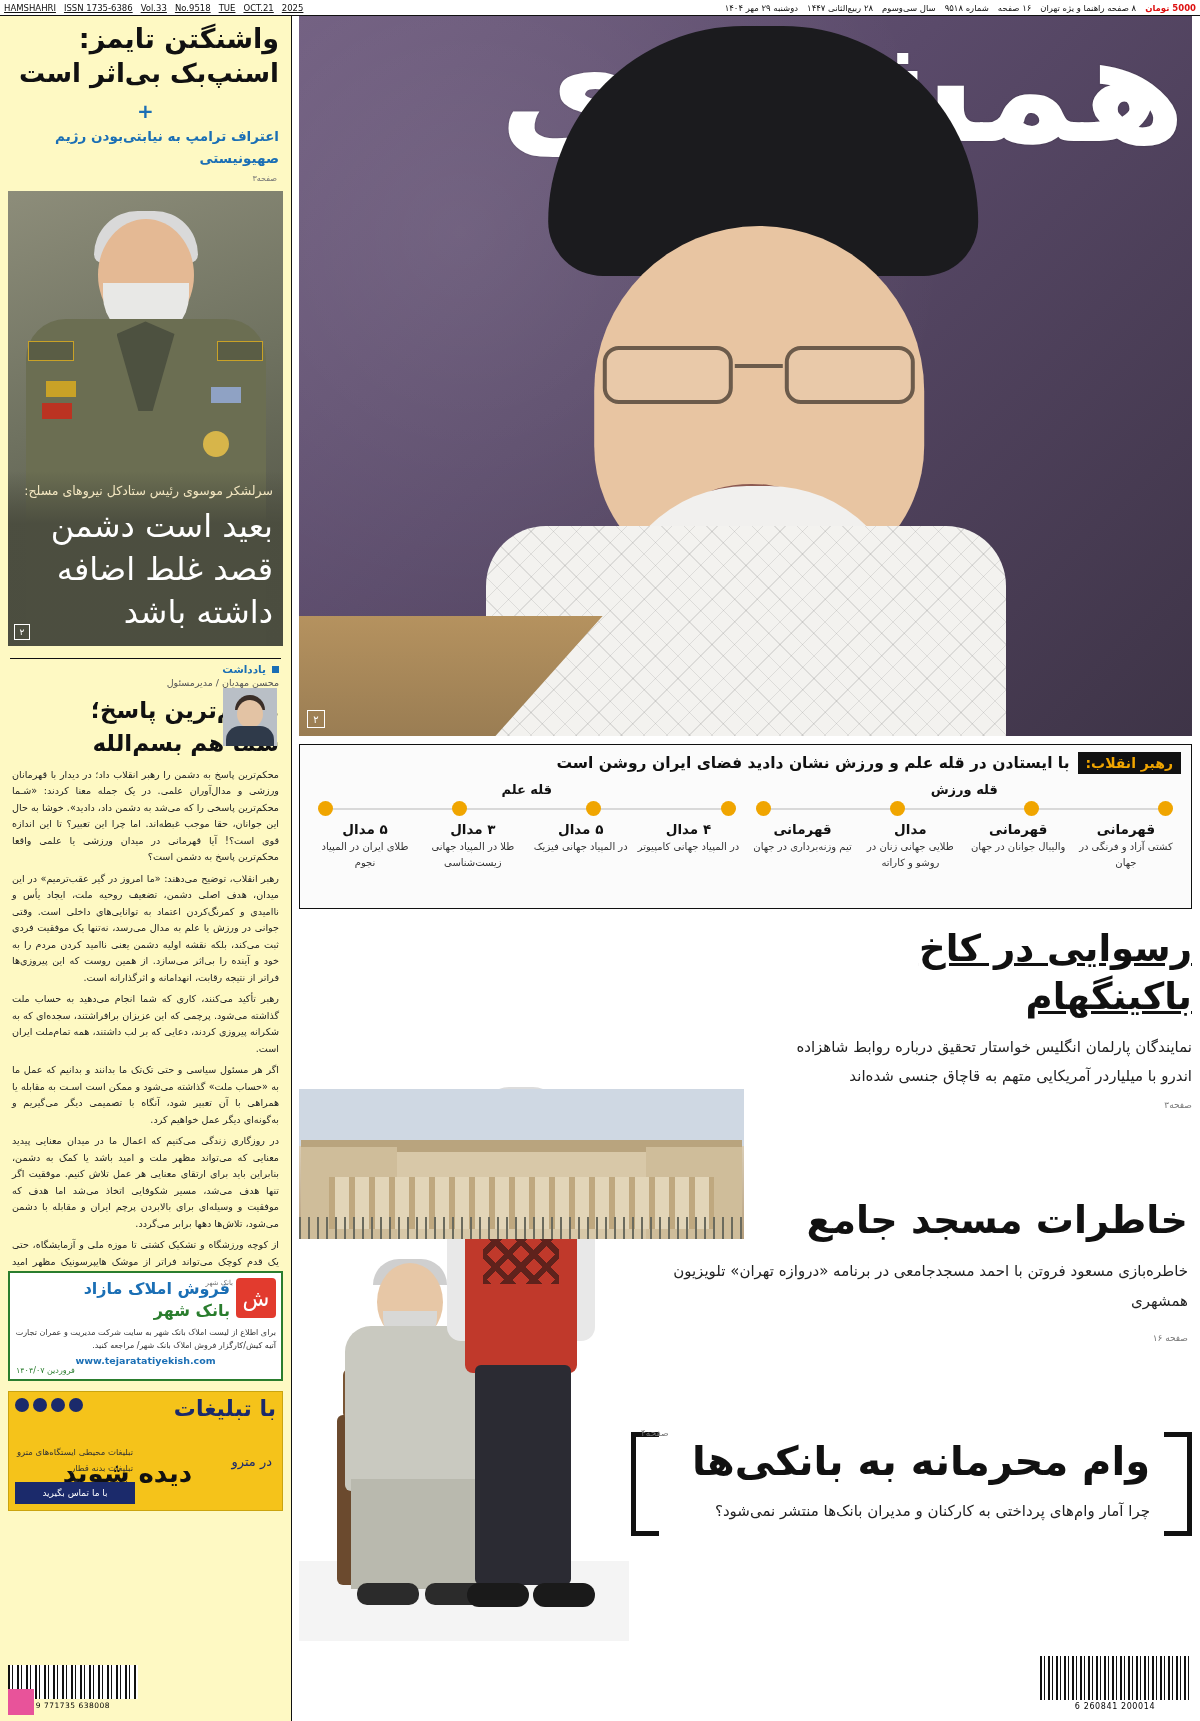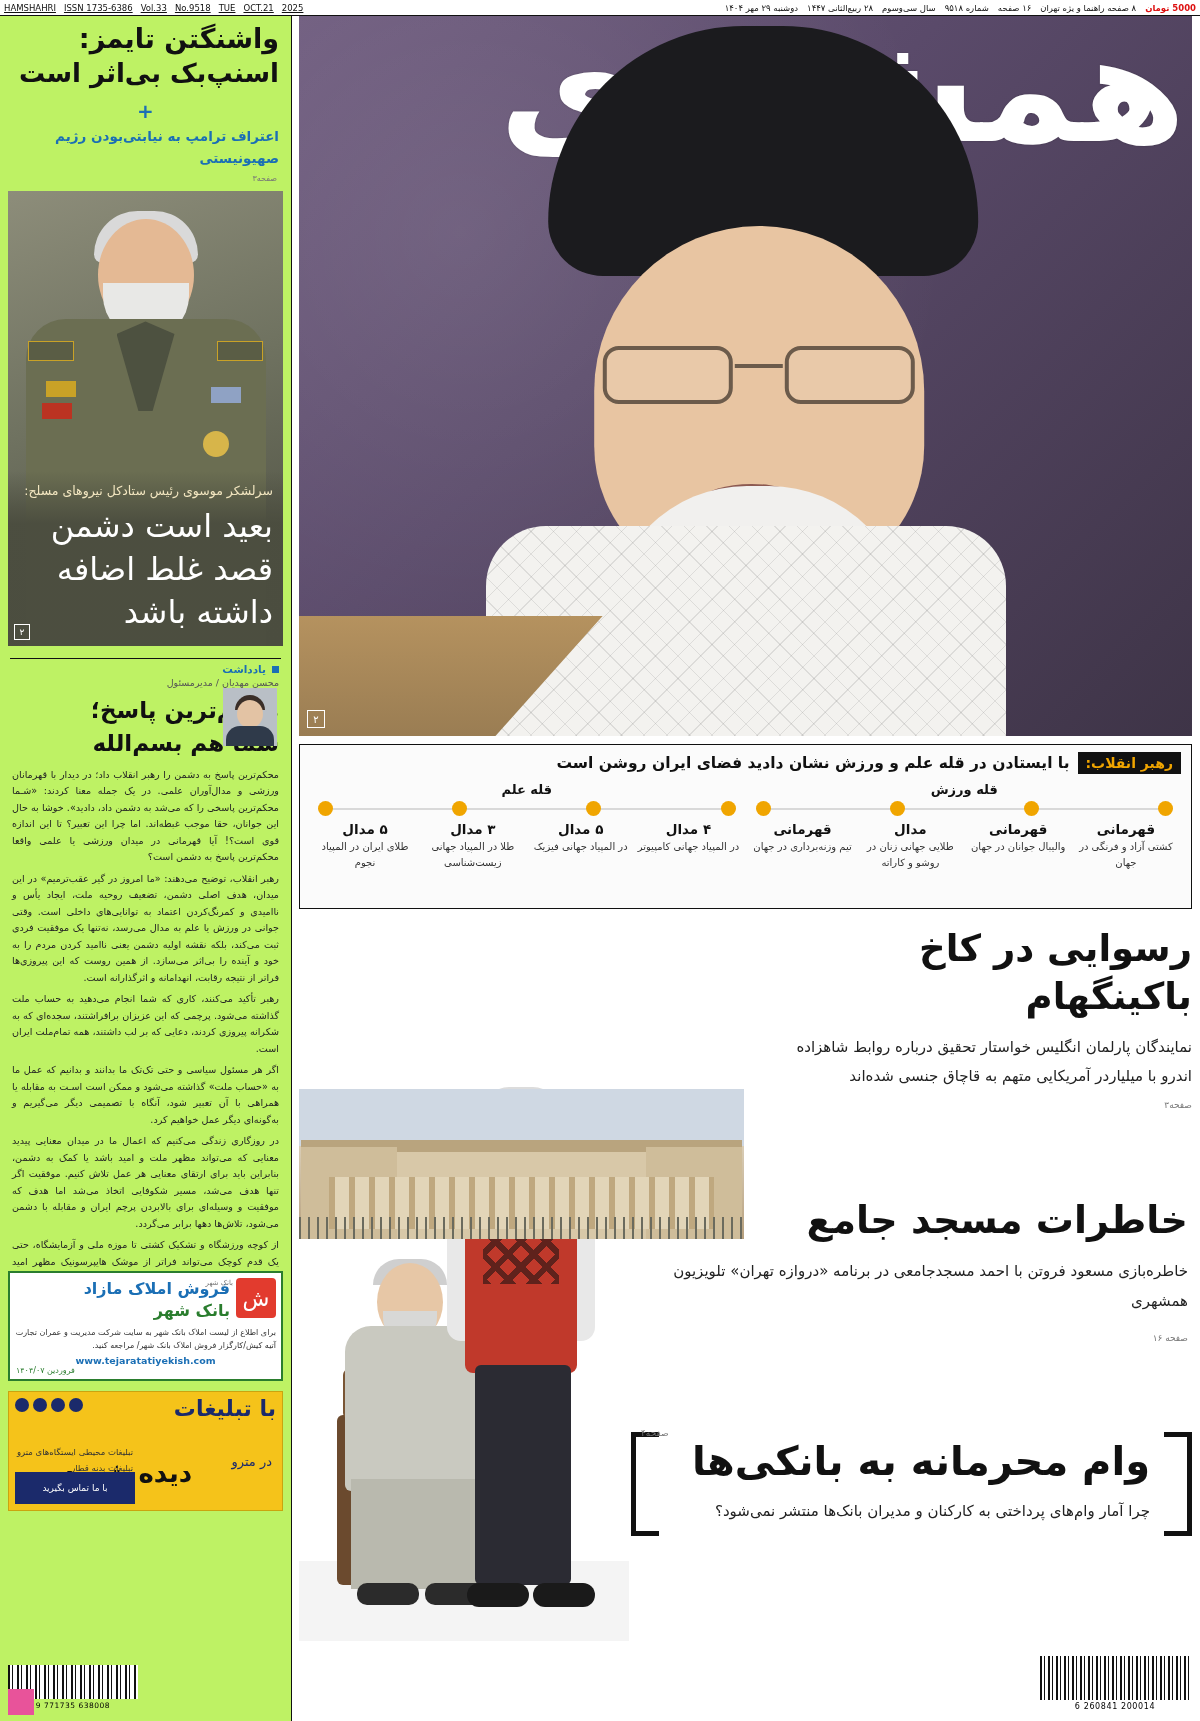--- a/index.html
+++ b/index.html
@@ -19,21 +19,21 @@
     font-size: 8.5px; color: #111; padding: 0 4px;
   }
   .ms-left { display: flex; gap: 8px; align-items: center; white-space: nowrap; text-decoration: underline; }
   .ms-right { margin-left: auto; display: flex; gap: 9px; align-items: center;
     direction: rtl; font-size: 8.5px; white-space: nowrap; }
   .ms-red { color: #d11; font-weight: bold; }
 
   
   .left-col {
     position: absolute; top: 16px; left: 0; width: 291px; height: 1705px;
-    border-left: none; background: #bef264; padding: 0 8px;
+    border-left: none; background: #fef9c3; padding: 0 8px;
   }
   .lc-headline {
     direction: rtl; text-align: right; padding: 6px 4px 2px 4px;
   }
   .lc-kicker {
     font-size: 27px; font-weight: bold; color: #111; line-height: 1.25;
     letter-spacing: -0.5px;
   }
   .lc-sub {
     font-size: 26px; font-weight: bold; color: #111; line-height: 1.3; margin-top: 1px;
@@ -146,21 +146,21 @@
   .ad2 {
     position: absolute; left: 8px; top: 1375px; width: 275px; height: 120px;
     background: #f5c31a; border: 1px solid #caa40f; padding: 6px; direction: rtl; overflow: hidden;
   }
   .ad2-band { position:absolute; top: 4px; right: 6px; font-size: 22px; font-weight: bold; color:#1b2a6b; }
   .ad2-metro { position:absolute; top: 62px; right: 10px; font-size: 13px; color:#1b2a6b; }
   .ad2-big { position:absolute; top: 66px; right: 90px; font-size: 26px; font-weight: bold; color:#111; }
   .ad2-list { position: absolute; left: 8px; top: 52px; font-size: 8.5px; color:#333; line-height:1.9; text-align: right; }
   .ad2-icons { position:absolute; left: 6px; top: 6px; display:flex; gap:4px; }
   .ad2-icons i { width: 14px; height: 14px; border-radius: 50%; background:#1b2a6b; display:block; }
-  .ad2-bluebox { position:absolute; left: 6px; bottom: 6px; width: 120px; height: 32px; background:#1b2a6b; color:#fff; font-size:9px; display:flex; align-items:center; justify-content:center;}
+  .ad2-bluebox { position:absolute; left: 6px; bottom: 6px; width: 120px; height: 22px; background:#1b2a6b; color:#fff; font-size:9px; display:flex; align-items:center; justify-content:center;}
 
   .barcode-left { position: absolute; left: 8px; bottom: 8px; width: 130px; height: 48px; }
   .barcode-left .bars { width: 100%; height: 34px;
     background: repeating-linear-gradient(90deg,#111 0 2px,#fff 2px 4px,#111 4px 5px,#fff 5px 9px); }
   .barcode-left .num { font-size: 7.5px; direction: ltr; text-align: center; margin-top: 2px; letter-spacing: 0.5px; }
   .barcode-left .pinkbox { position:absolute; left: 0; bottom: -2px; width: 26px; height: 26px; background:#e8539a; }
 
   
   .main-area { position: absolute; top: 16px; left: 291px; width: 909px; height: 1705px; }
 
@@ -247,21 +247,21 @@
   .medals-dots { position: absolute; top: 0; left:0; right: 0; display:flex; justify-content: space-between; }
   .dot { width: 15px; height: 15px; border-radius: 50%; background:#f0a500; position: relative; z-index: 2; }
   .medals-items { display: flex; direction: rtl; justify-content: space-between; padding: 4px 6px 0 6px; }
   .medal-item { width: 24%; text-align: center; direction: rtl; }
   .medal-count { font-size: 13.5px; font-weight: bold; color: #111; }
   .medal-desc { font-size: 10px; color: #333; line-height: 1.55; margin-top: 2px; }
 
   
   .buck { position: absolute; top: 903px; left: 8px; width: 893px; height: 260px; }
   .buck-text { position: absolute; right: 0; top: 6px; width: 430px; direction: rtl; text-align: right; }
-  .buck-title { font-size: 37px; font-weight: bold; color: #111; line-height: 1.3; }
+  .buck-title { font-size: 37px; font-weight: bold; color: #111; line-height: 1.3; text-decoration: underline; }
   .buck-deck { font-size: 15px; color: #222; line-height: 1.9; margin-top: 12px; }
   .buck-ref { font-size: 9px; color: #777; margin-top: 10px; }
   .buck-img {
     position: absolute; left: 0; top: 170px; width: 445px; height: 150px;
     background: linear-gradient(to bottom,#cfd8e3 0%, #cfd8e3 38%, #d9cdb6 38%, #b79f7d 100%);
     overflow: hidden;
   }
   .palace { position:absolute; bottom:0; left:30px; width: 385px; height: 92px; background:#d8c8a8; border-top:3px solid #c8b894; }
   .palace .wing { position:absolute; bottom:0; width: 96px; height: 92px; background:#cfbd9a; }
   .palace .wing.l { left: -28px; } .palace .wing.r { right: -28px; }

